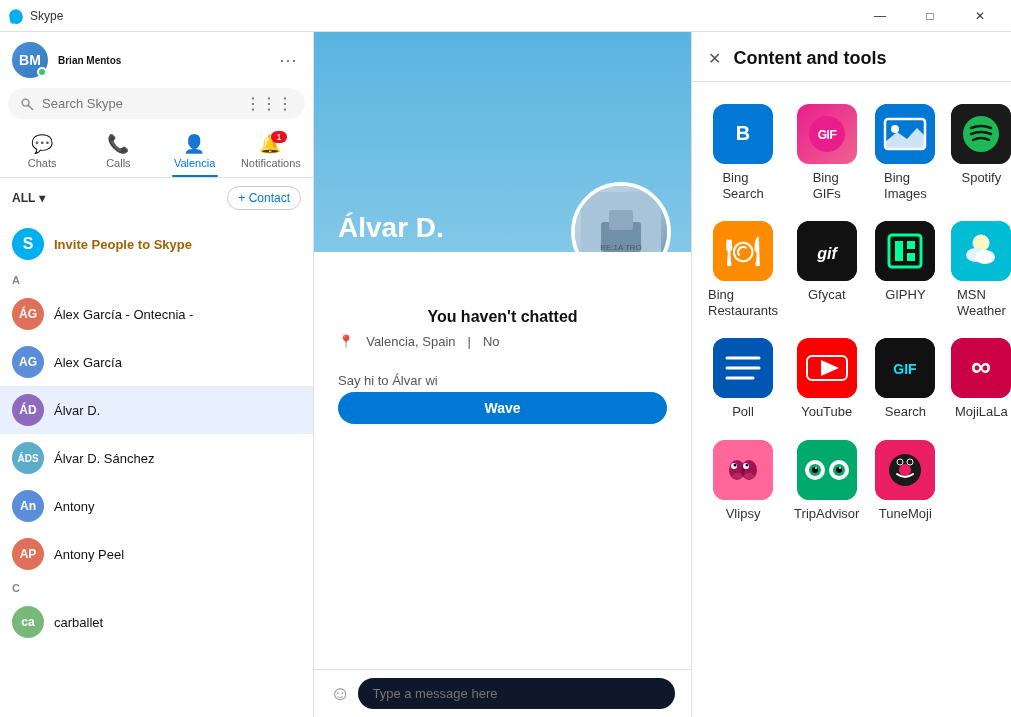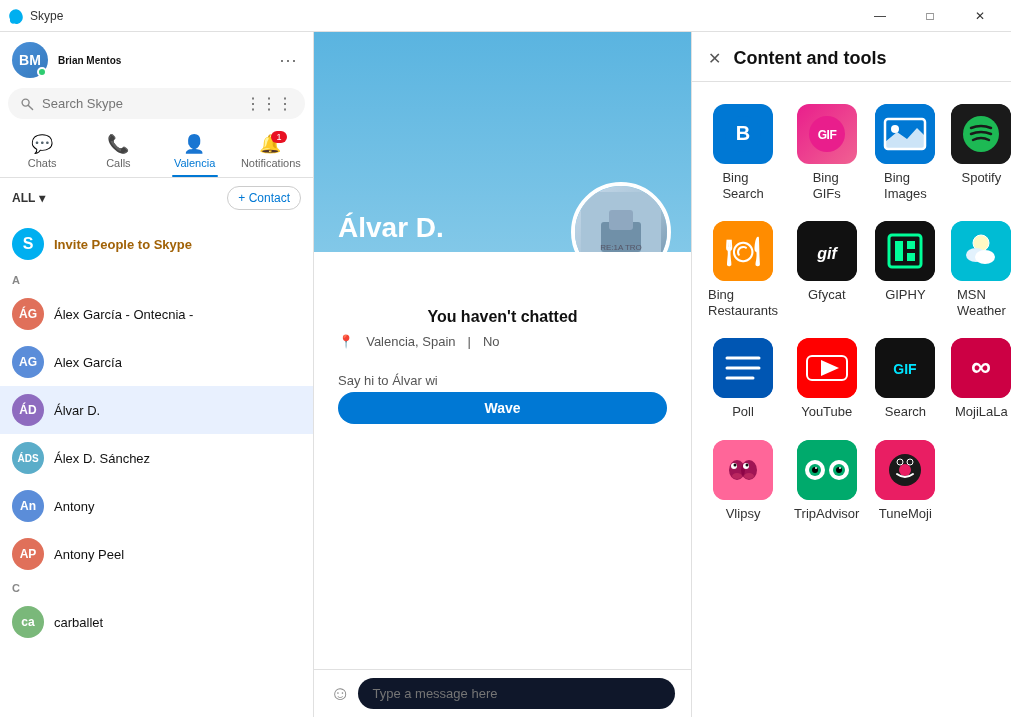--- a/index.html
+++ b/index.html
@@ -324,21 +324,21 @@
       <div class="contact-item">
         <div class="contact-avatar" style="background:#5b8dd9;">AG</div>
         <span class="contact-name">Alex García</span>
       </div>
       <div class="contact-item active">
         <div class="contact-avatar" style="background:#8e6bbf;">ÁD</div>
         <span class="contact-name">Álvar D.</span>
       </div>
       <div class="contact-item">
         <div class="contact-avatar" style="background:#5badc9;font-size:10px;">ÁDS</div>
-        <span class="contact-name">Álex D. Sánchez</span>
+        <span class="contact-name">Álvar D. Sánchez</span>
       </div>
       <div class="contact-item">
         <div class="contact-avatar" style="background:#5b8dd9;">An</div>
         <span class="contact-name">Antony</span>
       </div>
       <div class="contact-item">
         <div class="contact-avatar" style="background:#e0705a;">AP</div>
         <span class="contact-name">Antony Peel</span>
       </div>
 

